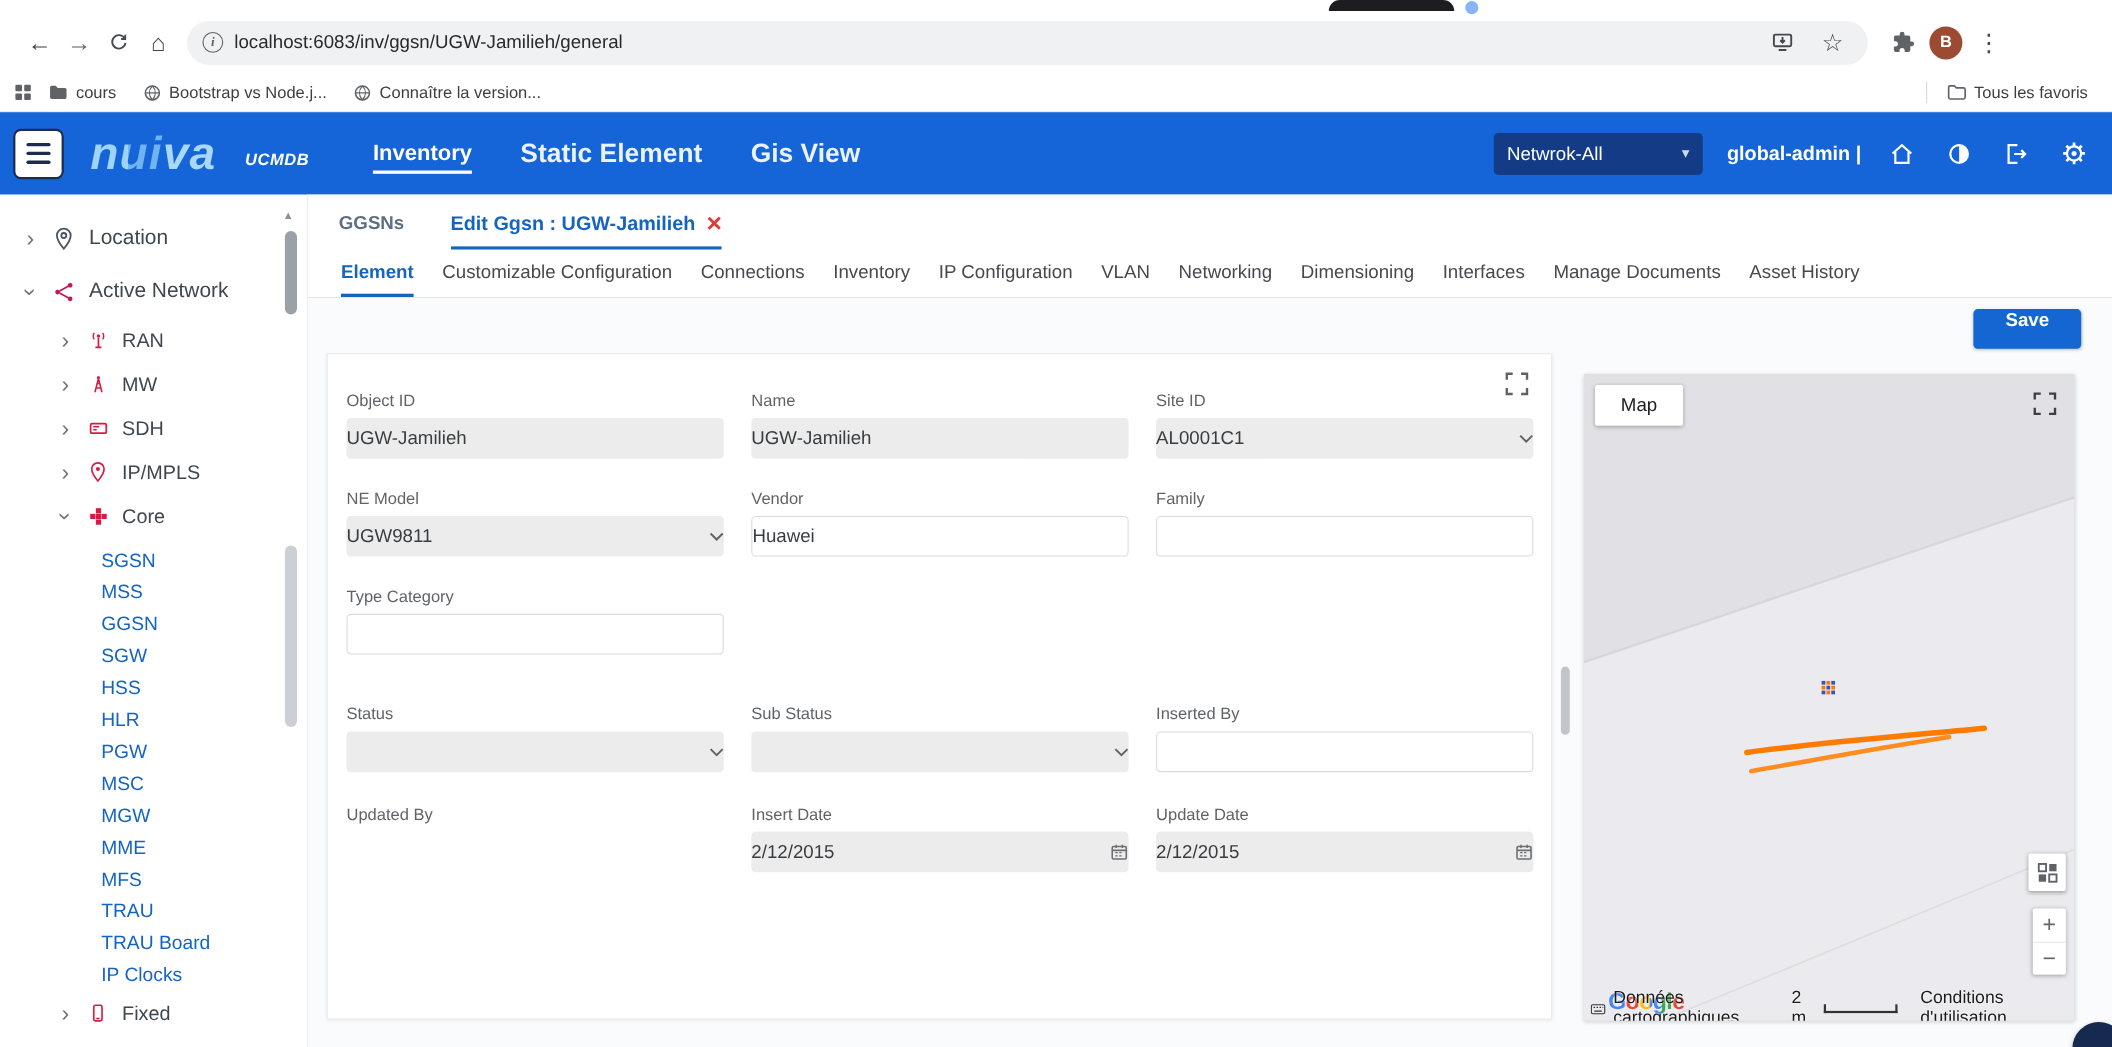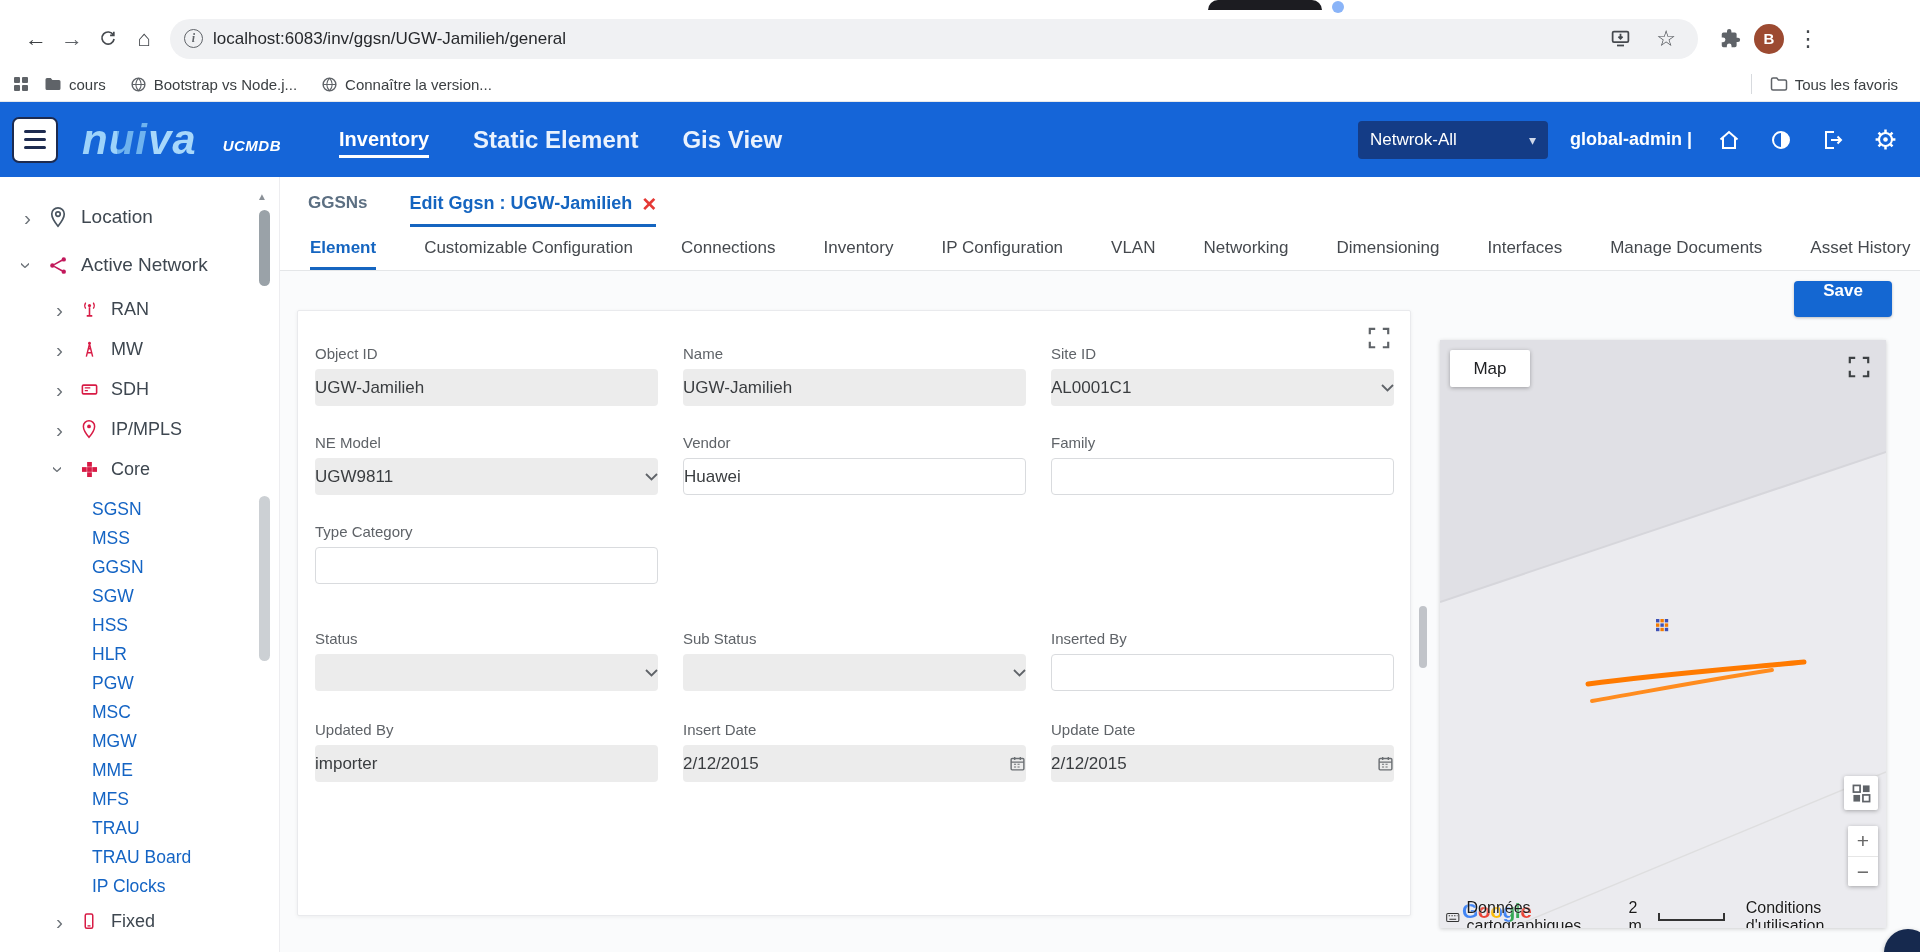--- a/index.html
+++ b/index.html
@@ -56,27 +56,27 @@
   .leaves{margin-top:6px;}
   .sb-scroll-up{position:absolute;right:12px;top:14px;font-size:10px;color:#8a9097;}
   .sb-thumb{position:absolute;right:9px;top:33px;width:11px;height:76px;background:#9aa2a8;border-radius:6px;}
   .sb-thumb2{position:absolute;right:9px;top:319px;width:11px;height:165px;background:#ccd0d4;border-radius:6px;}
 
   
   .crumbs{position:absolute;left:0;top:0;width:100%;height:50px;background:#fff;display:flex;align-items:flex-end;padding-left:28px;gap:42px;}
   .crumb{font-size:17px;color:#5c6f82;font-weight:600;padding-bottom:14px;}
   .crumb.active{font-size:18px;font-weight:700;color:#1565c0;display:flex;align-items:center;gap:10px;border-bottom:3px solid #1565c0;padding-bottom:10px;}
   .close-x{color:#e53935;font-size:24px;font-weight:700;line-height:.8;}
-  .tabsrow{position:absolute;left:0;top:50px;width:100%;height:44px;background:#fff;border-bottom:1px solid #e4e6e8;display:flex;align-items:flex-end;gap:48px;padding-left:30px;}
+  .tabsrow{position:absolute;left:0;top:50px;width:100%;height:44px;background:#fff;border-bottom:1px solid #e4e6e8;display:flex;align-items:flex-end;gap:26px;padding-left:30px;}
   .ctab{font-size:17px;color:#45494e;padding-bottom:12px;white-space:nowrap;}
   .ctab.active{color:#1565c0;font-weight:700;border-bottom:3px solid #1565c0;padding-bottom:9px;}
   .save-btn{position:absolute;right:28px;top:104px;width:98px;height:36px;background:#1467d2;color:#fff;font-size:17px;font-weight:700;border:none;border-radius:4px;box-shadow:0 1px 3px rgba(0,0,0,.25);display:flex;align-items:flex-start;justify-content:center;}
 
   
-  .form-card{position:absolute;left:17px;top:133px;width:1114px;height:606px;background:#fff;border:1px solid #e9eaed;border-radius:2px;box-shadow:0 1px 4px rgba(0,0,0,.06);}
+  .form-card{position:absolute;left:17px;top:144px;width:1114px;height:606px;background:#fff;border:1px solid #e9eaed;border-radius:2px;box-shadow:0 1px 4px rgba(0,0,0,.06);}
   .card-expand{position:absolute;right:16px;top:12px;width:30px;height:30px;display:flex;align-items:center;justify-content:center;}
   .form-body{padding:34px 18px 0 17px;}
   .frow{display:grid;grid-template-columns:343px 343px 343px;column-gap:25px;}
   .frow.m28{margin-top:28px;} .frow.m46{margin-top:46px;} .frow.m30{margin-top:30px;}
   .field-label{font-size:15px;color:#5f6368;}
   .tfield{margin-top:7px;height:37px;border-radius:4px;display:flex;align-items:center;padding:0 0;font-size:17px;color:#3a3d40;width:100%;}
   .filled{background:#ececec;border:none;}
   .outlined{background:#fff;border:1px solid #d9dbde;}
   input.tfield{outline:none;font-family:inherit;}
   .selectfield{justify-content:space-between;cursor:pointer;}
@@ -447,21 +447,20 @@
             </div>
             <div>
               <div class="field-label">Inserted By</div>
               <input class="tfield outlined" value="" style="">
             </div>
           </div>
 
           <div class="frow m30">
             <div>
               <div class="field-label">Updated By</div>
-              <input class="tfield filled" value="importer" style="">
             </div>
             <div>
               <div class="field-label">Insert Date</div>
               <div class="tfield filled datefield">
                 <span>2/12/2015</span>
                 <svg width="17" height="17" viewBox="0 0 24 24">
                     <rect x="3" y="5" width="18" height="16" rx="1.5" fill="none" stroke="#6b6f73" stroke-width="2"></rect>
                     <path d="M3 10h18M8 2.8V7M16 2.8V7" stroke="#6b6f73" stroke-width="2"></path>
                     <path d="M7 13h3M12 13h3M7 17h3M12 17h3" stroke="#6b6f73" stroke-width="1.6"></path>
                   </svg>

